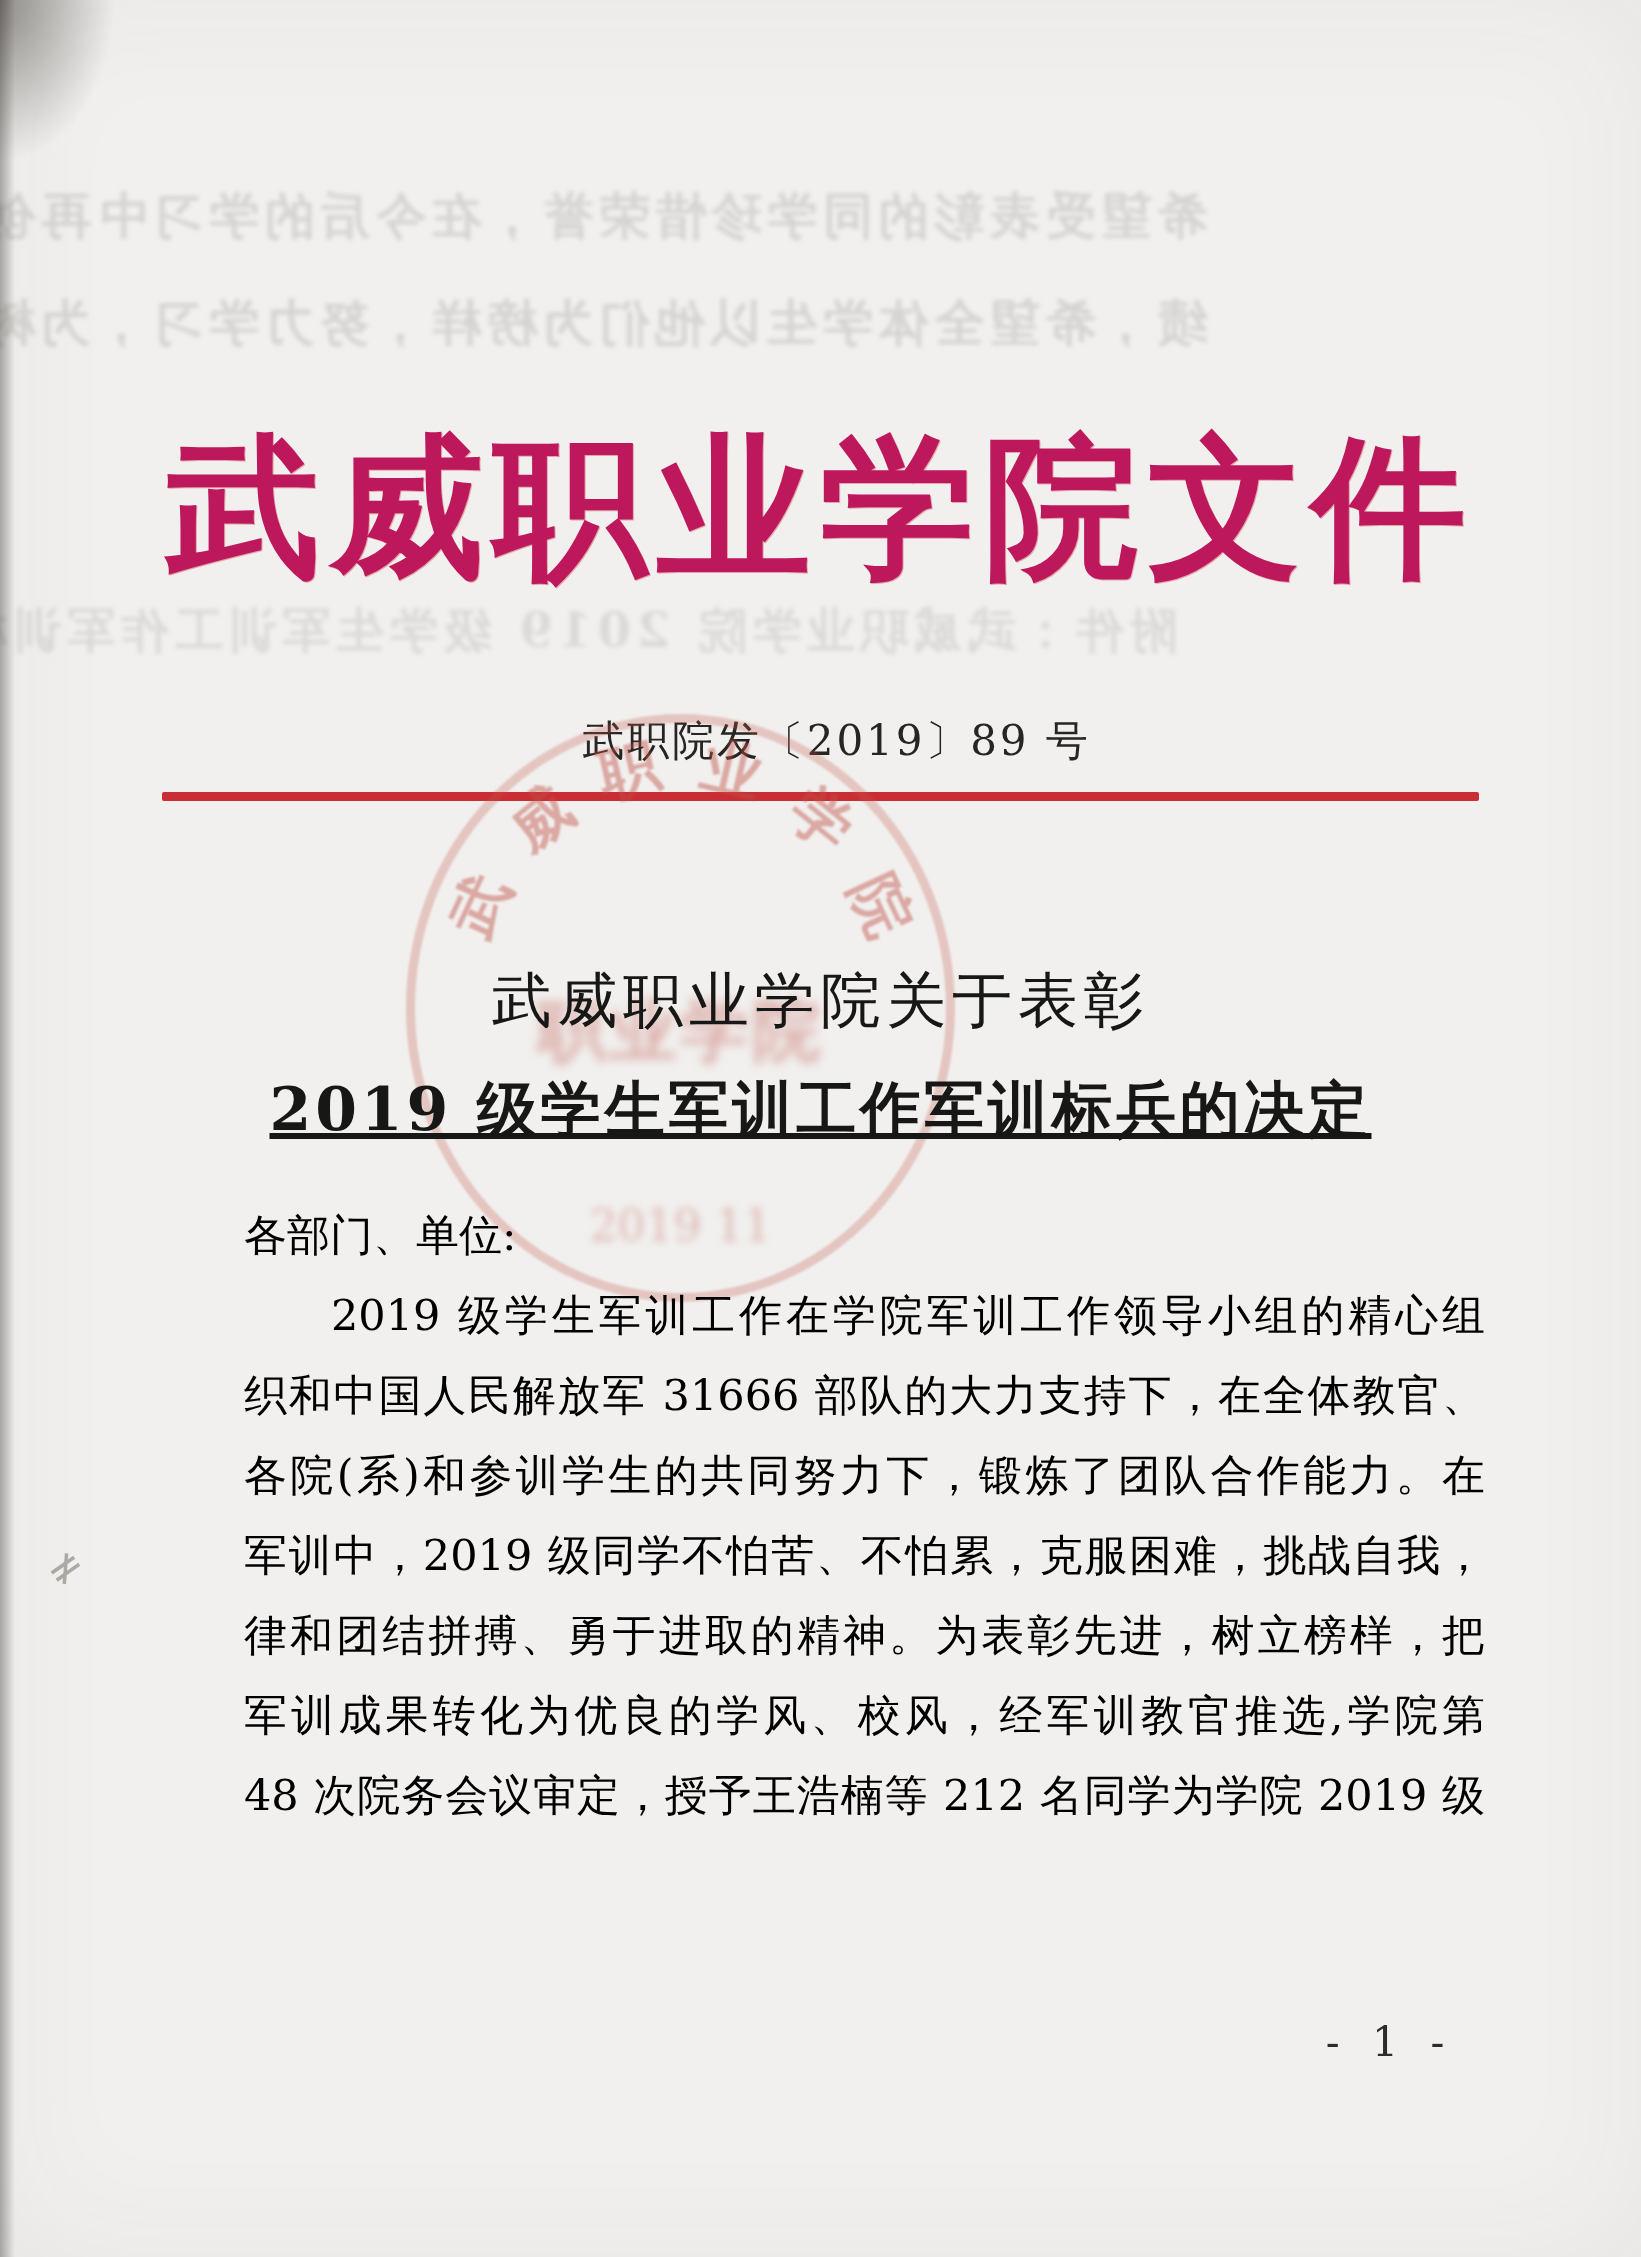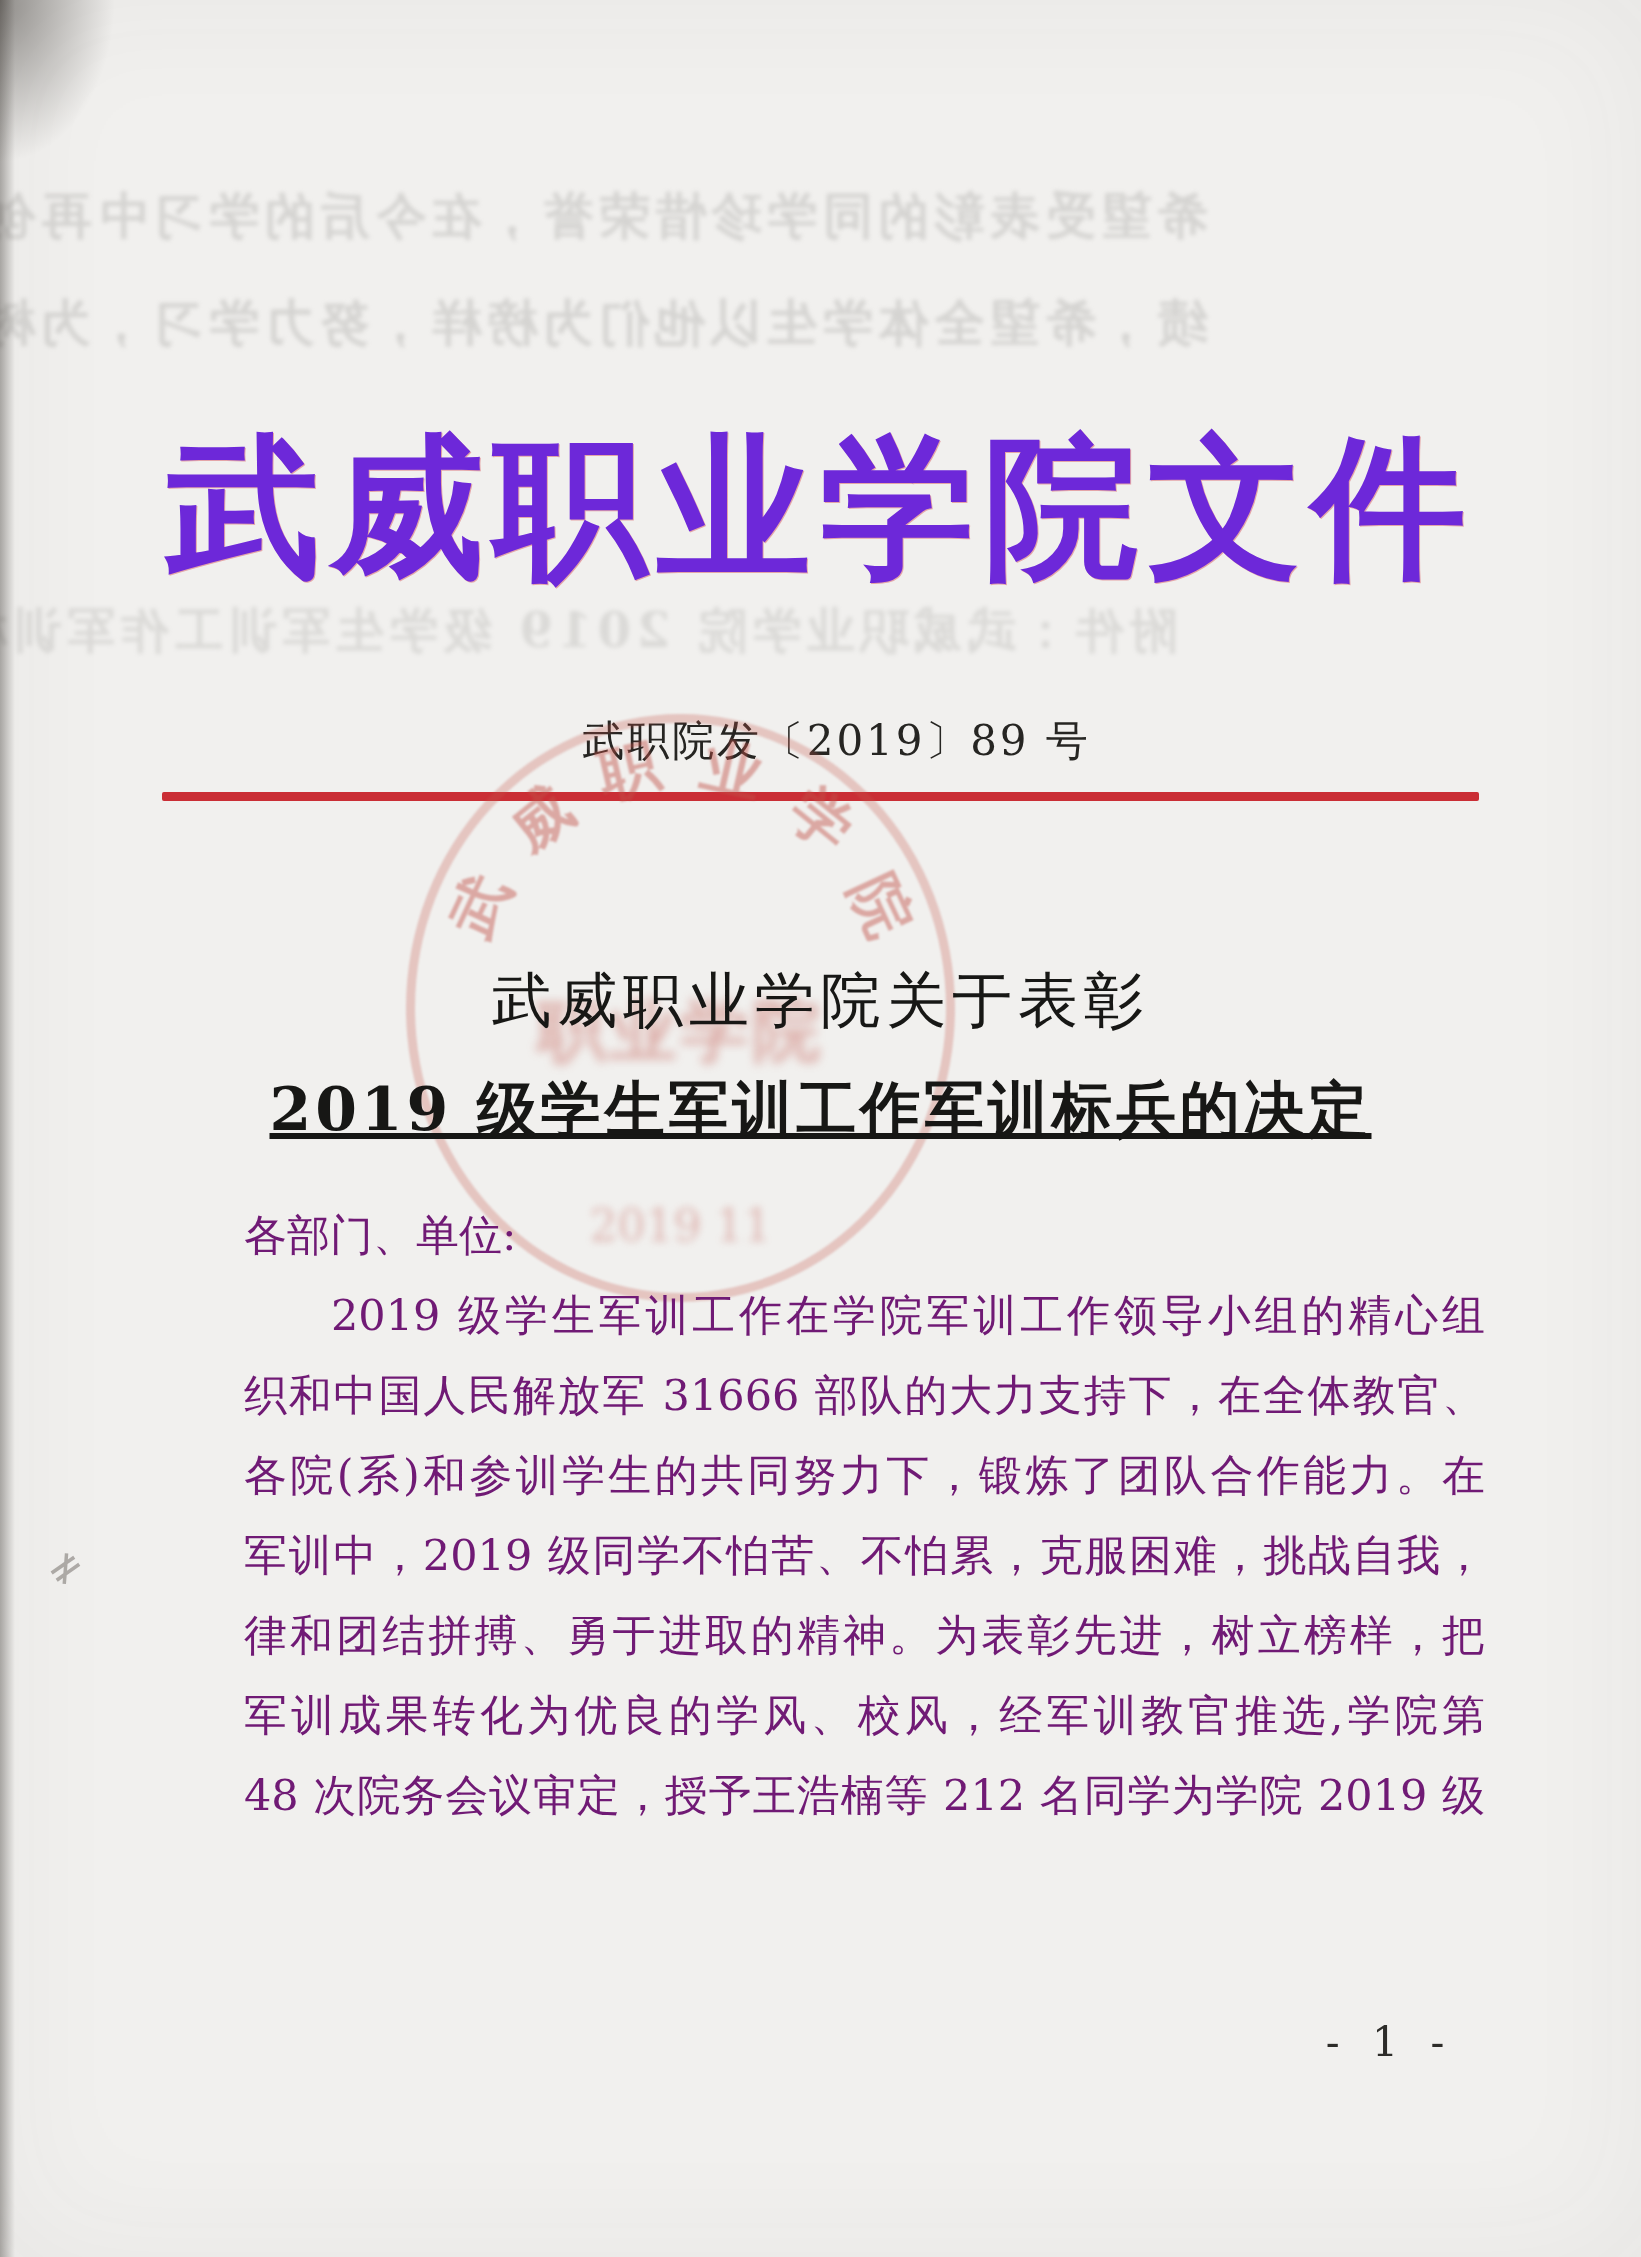--- a/index.html
+++ b/index.html
@@ -32,21 +32,21 @@
     position:absolute;color:#a8a7a4;opacity:0.38;
     transform:scaleX(-1);filter:blur(1.9px);
     font-weight:bold;letter-spacing:5.8px;white-space:nowrap;
   }
   .ghost1{left:241px;top:183px;font-size:50px;width:966px;}
   .ghost2{left:241px;top:290px;font-size:50px;width:966px;}
   .ghost3{left:154px;top:599px;font-size:48px;width:1023px;opacity:0.30;}
   
   .org-title{
     position:absolute;left:0;top:406px;width:1641px;
-    text-align:center;color:#6d28d9;font-weight:bold;
+    text-align:center;color:#be185d;font-weight:bold;
     font-size:154px;letter-spacing:9.7px;white-space:nowrap;
     text-shadow:1px 1px 0 rgba(209,53,62,0.4);
   }
   .doc-number{
     position:absolute;left:0;top:713px;width:1641px;
     text-align:center;color:#262522;font-size:42px;letter-spacing:2.9px;margin-left:16px;
   }
   .red-rule{
     position:absolute;left:162px;top:792px;width:1317px;height:8.7px;
     background:#ca2e35;border-radius:1.9px;
@@ -80,21 +80,21 @@
     position:absolute;left:0;top:961px;width:1641px;text-align:center;
     color:#171715;font-size:60px;font-weight:normal;letter-spacing:5.8px;white-space:nowrap;
   }
   .doc-title-2{
     position:absolute;left:0;top:1070px;width:1641px;text-align:center;
     color:#171715;font-size:60px;font-weight:bold;letter-spacing:3.9px;white-space:nowrap;text-decoration:underline;
   }
   
   .body-text{
     position:absolute;left:244px;top:1195px;width:1241px;
-    color:#701a75;font-size:43px;line-height:80px;
+    color:#000000;font-size:43px;line-height:80px;
   }
   .bline{height:80px;white-space:nowrap;}
   .bline.just{text-align:justify;text-align-last:justify;white-space:normal;
     overflow:hidden;}
   .bline.indent{text-indent:87px;}
   .page-number{
     position:absolute;left:1284px;top:2018px;width:212px;
     color:#2d2c29;font-size:41px;letter-spacing:9.7px;text-align:center;white-space:nowrap;
   }
 </style>

